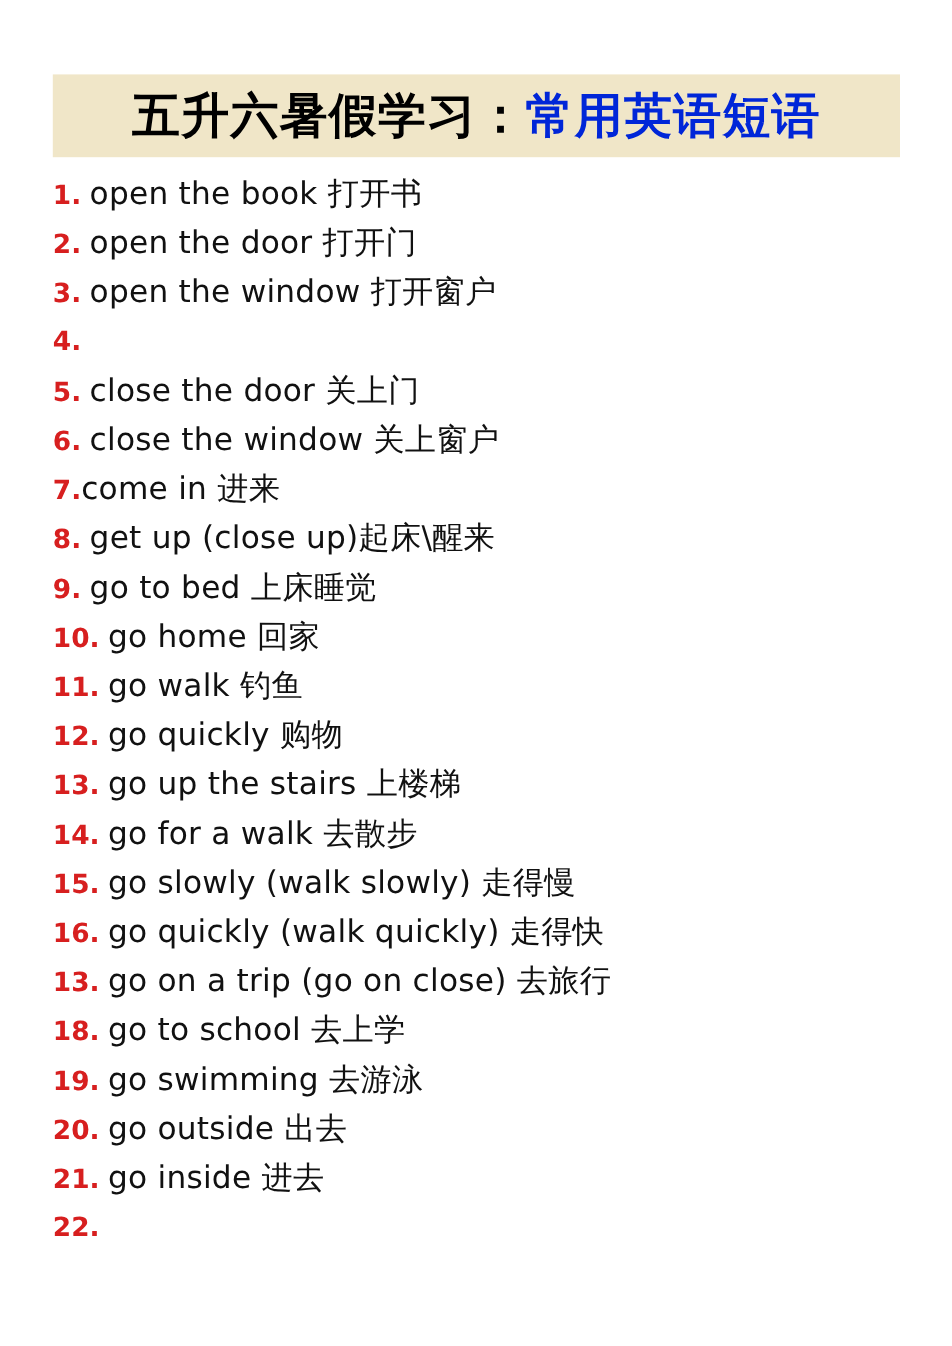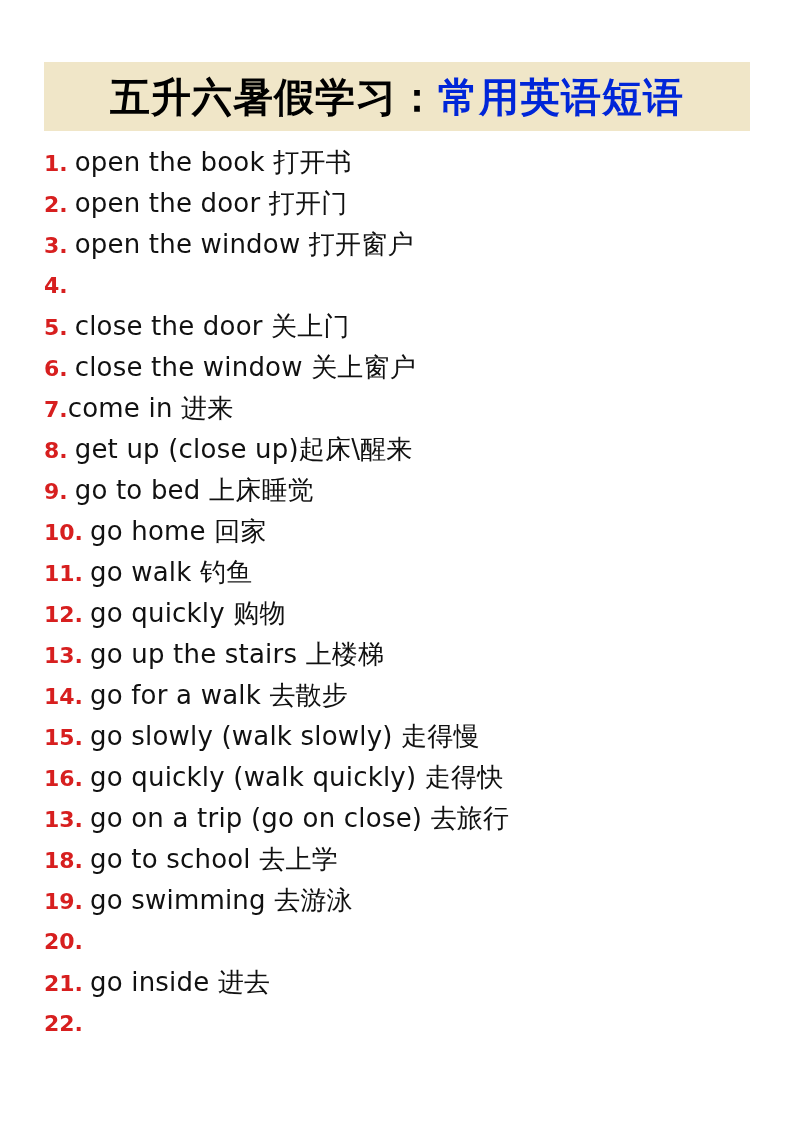--- a/index.html
+++ b/index.html
@@ -158,20 +158,21 @@
       <div class="item">
         <span class="num">18.</span>
         <span class="txt">go to school 去上学</span>
       </div>
       <div class="item">
         <span class="num">19.</span>
         <span class="txt">go swimming 去游泳</span>
       </div>
       <div class="item">
         <span class="num">20.</span>
+        <span class="txt">go outside 出去</span>
       </div>
       <div class="item">
         <span class="num">21.</span>
         <span class="txt">go inside 进去</span>
       </div>
       <div class="item">
         <span class="num">22.</span>
       </div>
     </div>
 

